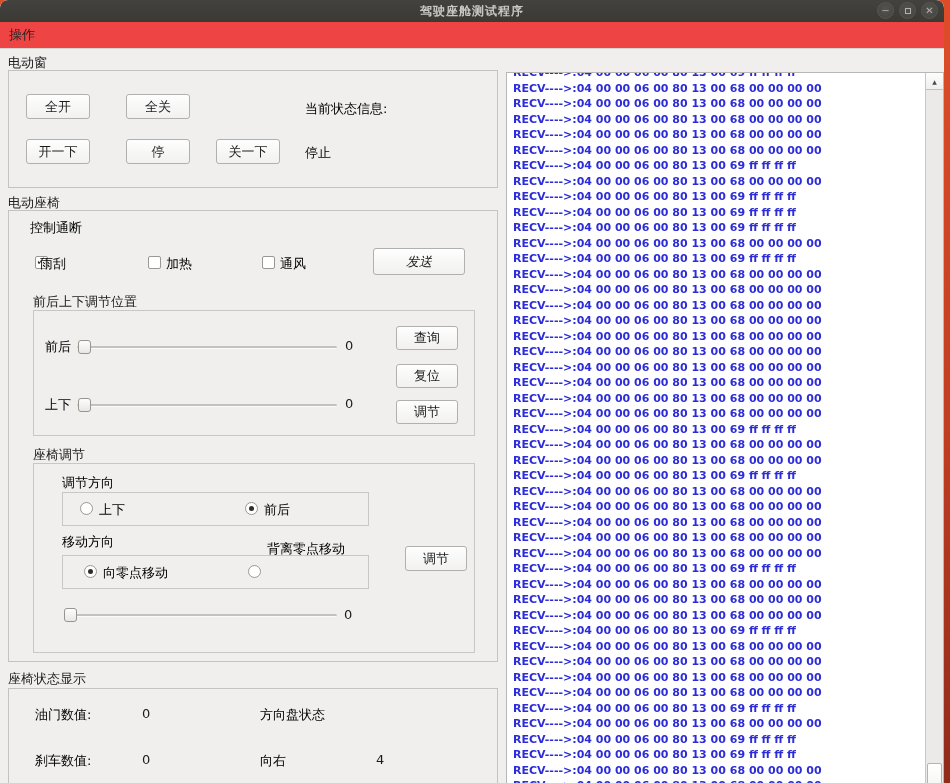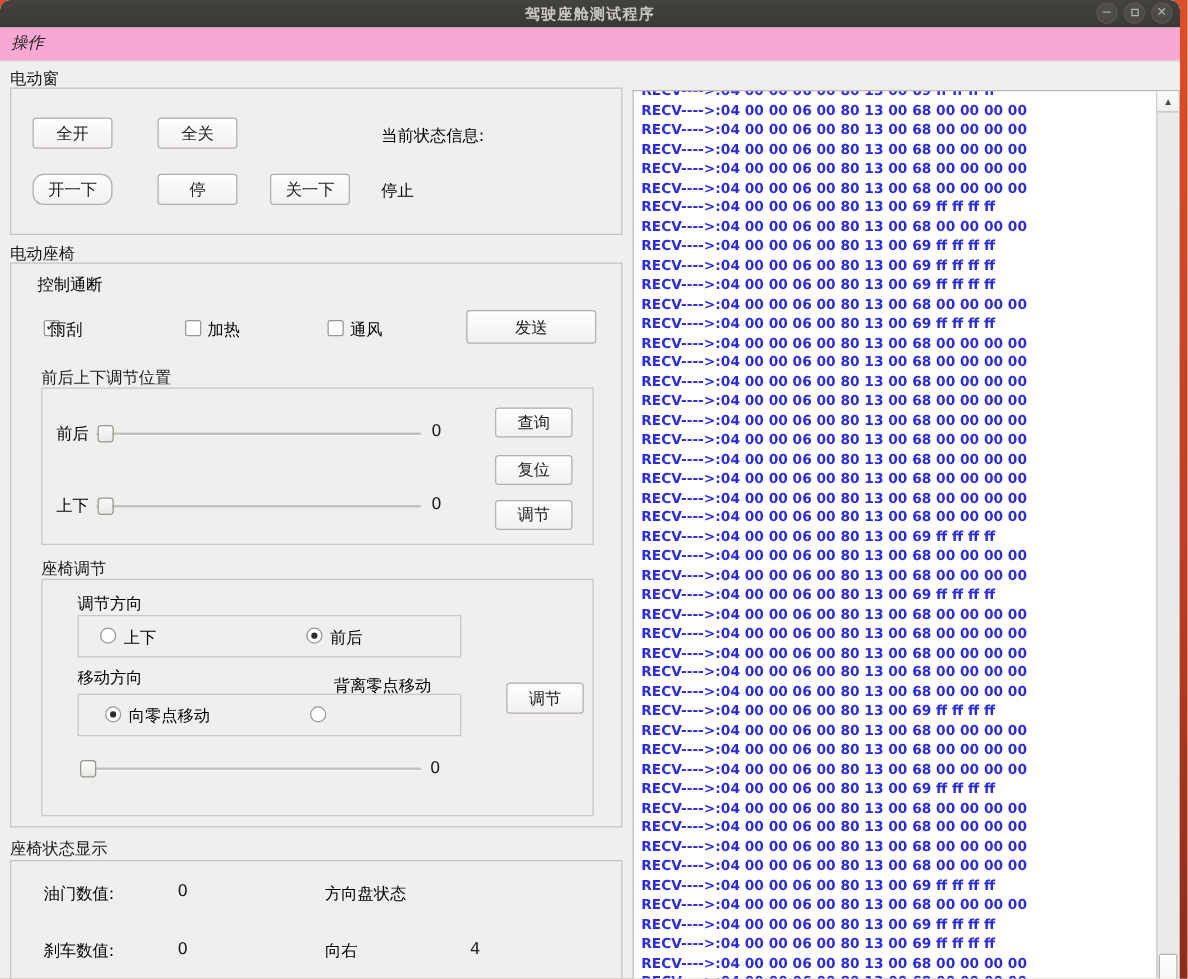--- a/index.html
+++ b/index.html
@@ -16,21 +16,21 @@
     display:flex; align-items:center; justify-content:center; }
   .titlebar .title{ color:#c9c7c3; font-size:12px; font-weight:bold; letter-spacing:1px; }
   .winbtns{ position:absolute; right:6px; top:2px; display:flex; gap:5px; }
   .winbtn{ width:17px; height:17px; border-radius:50%;
     background:radial-gradient(circle at 50% 40%,#55534e,#45433f);
     border:1px solid #59574f; color:#b3b1ac; font-size:10px; line-height:15px;
     text-align:center; cursor:default; }
   .winbtn .sq{ display:inline-block; width:6px; height:6px; border:1px solid #b3b1ac; margin-top:4px; }
   
   .menubar{ position:absolute; left:0; top:22px; width:944px; height:27px;
-    background:#f9a8d4; border-bottom:1px solid #d7d5d2;font-style:italic; }
+    background:#ef4444; border-bottom:1px solid #d7d5d2; }
   .menuitem{ display:inline-block; padding:0 9px; line-height:26px; font-size:13px; color:#242424; }
   
   .grouplabel{ position:absolute; font-size:13px; color:#1b1b1b; }
   .groupbox{ position:absolute; border:1px solid #c5c3c1; }
   .subbox{ position:absolute; border:1px solid #c9c7c5; }
   .btn{ position:absolute; background:linear-gradient(#fefefe,#f2f1f0);
     border:1px solid #b2b0ae; border-radius:3px; font-size:13px; color:#1b1b1b;
     display:flex; align-items:center; justify-content:center; cursor:default; }
   .lbl{ position:absolute; font-size:13px; color:#000000; white-space:nowrap; }
   .val{ position:absolute; font-size:13px; color:#1b1b1b; }
@@ -79,36 +79,36 @@
 
   <div class="menubar">
     <span class="menuitem">操作</span>
   </div>
 
   <div class="grouplabel" style="left:8px;top:54px;">电动窗</div>
   <div class="groupbox" style="left:8px;top:70px;width:490px;height:118px;"></div>
   <div class="btn" style="left:26px;top:94px;width:64px;height:25px;">全开</div>
   <div class="btn" style="left:126px;top:94px;width:64px;height:25px;">全关</div>
   <div class="lbl" style="left:305px;top:100px;">当前状态信息:</div>
-  <div class="btn" style="left:26px;top:139px;width:64px;height:25px;border-radius:9px;">开一下</div>
+  <div class="btn" style="left:26px;top:139px;width:64px;height:25px;">开一下</div>
   <div class="btn" style="left:126px;top:139px;width:64px;height:25px;">停</div>
   <div class="btn" style="left:216px;top:139px;width:64px;height:25px;">关一下</div>
   <div class="lbl" style="left:305px;top:144px;">停止</div>
 
   <div class="grouplabel" style="left:8px;top:194px;">电动座椅</div>
   <div class="groupbox" style="left:8px;top:210px;width:490px;height:452px;"></div>
   <div class="lbl" style="left:30px;top:219px;">控制通断</div>
 
   <div class="checkbox checked" style="left:35px;top:256px;"></div>
   <div class="lbl" style="left:40px;top:255px;">雨刮</div>
   <div class="checkbox" style="left:148px;top:256px;"></div>
   <div class="lbl" style="left:166px;top:255px;text-align:center;">加热</div>
   <div class="checkbox" style="left:262px;top:256px;"></div>
   <div class="lbl" style="left:280px;top:255px;">通风</div>
-  <div class="btn" style="left:373px;top:248px;width:104px;height:27px;">发送</div>
+  <div class="btn" style="left:373px;top:248px;width:92px;height:27px;font-style:italic;">发送</div>
 
   <div class="grouplabel" style="left:33px;top:293px;">前后上下调节位置</div>
   <div class="subbox" style="left:33px;top:310px;width:442px;height:126px;"></div>
 
   <div class="lbl" style="left:45px;top:338px;">前后</div>
   <div class="slider-track" style="left:77px;top:346px;width:260px;"></div>
   <div class="slider-handle" style="left:78px;top:340px;"></div>
   <div class="val" style="left:345px;top:338px;">0</div>
 
   <div class="btn" style="left:396px;top:326px;width:62px;height:24px;">查询</div>

